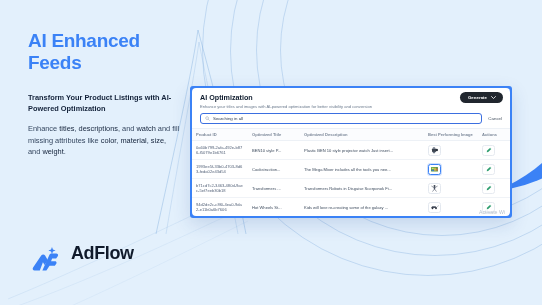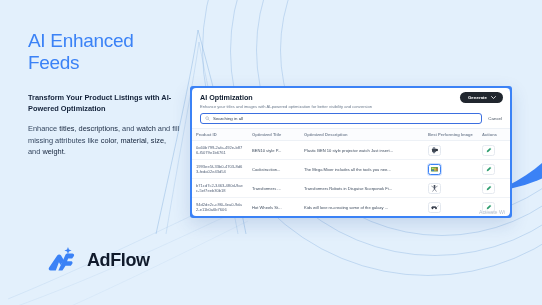--- a/index.html
+++ b/index.html
@@ -58,21 +58,21 @@
   }
 
   
   .left-col {
     position: absolute;
     left: 28px; top: 30px;
     width: 152px;
   }
   .headline {
     font-size: 19px;
-    font-weight: 400;
+    font-weight: 700;
     line-height: 1.18;
     color: #3b82f6;
     letter-spacing: -0.3px;
   }
   .subhead {
     margin-top: 18px;
     font-size: 7.4px;
     font-weight: 700;
     line-height: 1.45;
     color: #14233b;
@@ -81,23 +81,22 @@
     margin-top: 9px;
     font-size: 7.4px;
     line-height: 1.55;
     color: #34465f;
   }
   .body-copy b { color: #14233b; font-weight: 400; }
 
   
   .logo-row {
     position: absolute;
-    left: 44px; bottom: 28px;
+    left: 28px; bottom: 28px;
     display: flex;
-    align-items: center;
     gap: 9px;
   }
   .logo-mark { width: 34px; height: 34px; display:block; }
   .logo-text {
     font-size: 18px;
     font-weight: 700;
     color: #101a2b;
     letter-spacing: -0.4px;
   }
 

